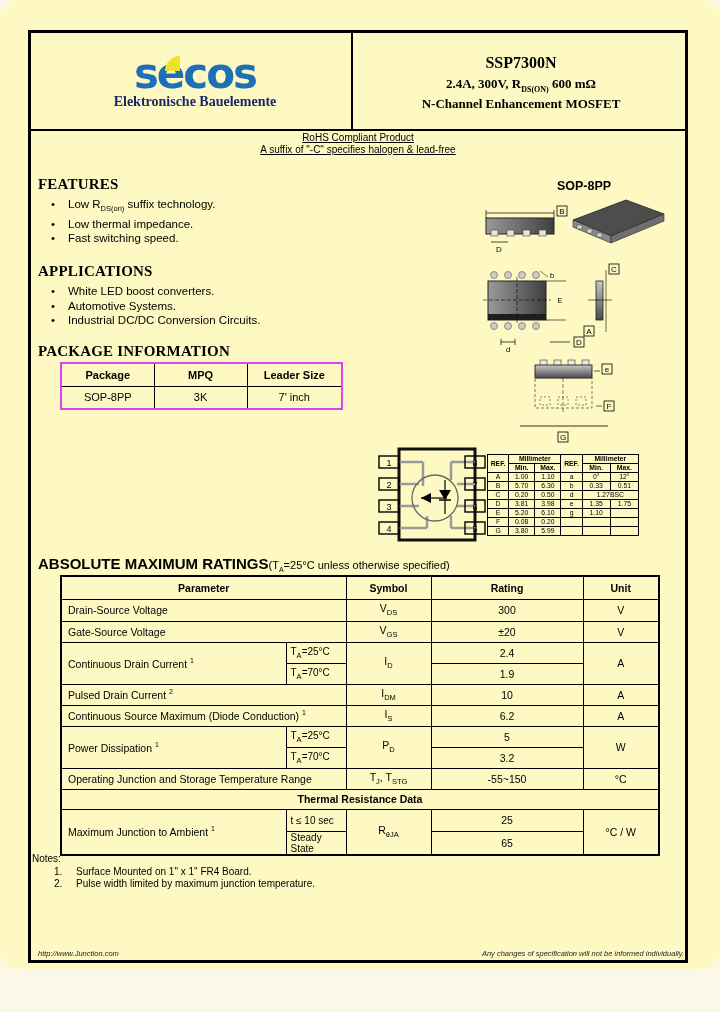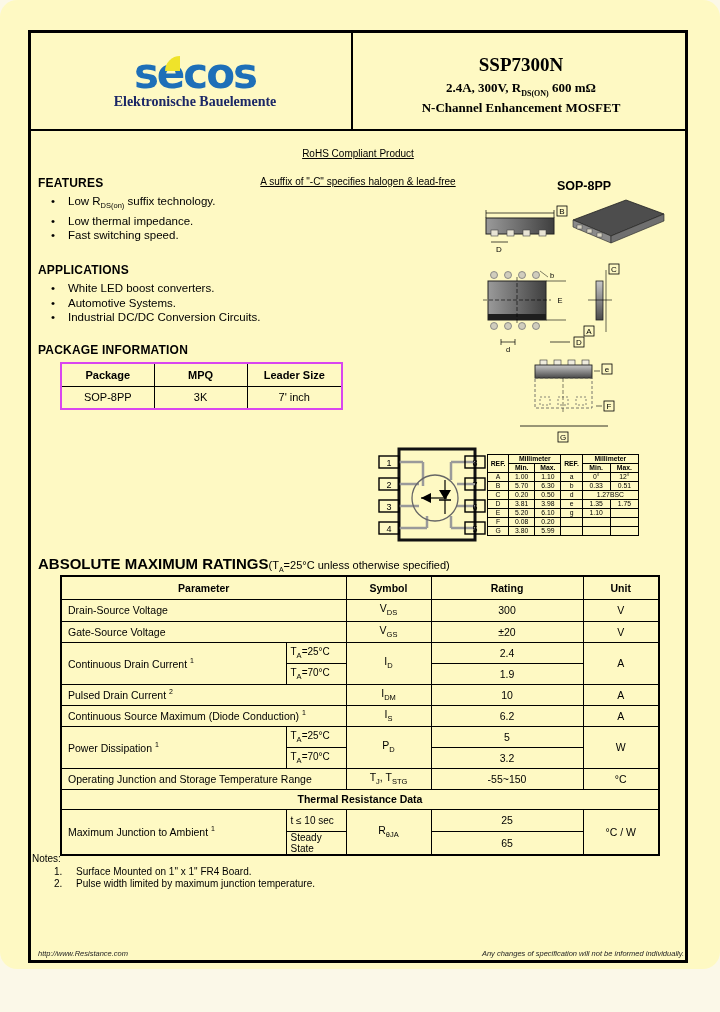--- a/index.html
+++ b/index.html
@@ -11,29 +11,29 @@
   .hdr-h { left:28px; top:129px; width:660px; height:2px; background:#000; }
 
   
   .logo-block { left:60px; top:52px; width:270px; text-align:center; }
   .logo-text { position:relative; display:inline-block; font-family:"DejaVu Sans",sans-serif; font-weight:bold; font-size:42px; line-height:44px; letter-spacing:-2px; color:#1E6FB8; }
   .logo-wedge { position:absolute; left:31px; top:4px; width:15px; height:15px; background:#EFE32A; border-top-left-radius:15px; }
   .logo-sub { font-family:"Liberation Serif", serif; font-weight:bold; font-size:14px; color:#1B2766; margin-top:-2px; }
 
   
   .title-block { left:360px; top:54px; width:322px; text-align:center; font-family:"Liberation Serif", serif; font-weight:bold; }
-  .part-number { font-size:19px; margin-bottom:4px; }
+  .part-number { font-size:16px; margin-bottom:4px; }
   .subtitle { font-size:13px; margin-bottom:2px; }
   .subtitle sub { font-size:8px; }
   .subtitle2 { font-size:13px; }
 
   .rohs { left:28px; top:132px; width:660px; text-align:center; font-size:10px; line-height:12px; }
-  .rohs div { text-decoration:underline;margin-top:16px; }
-
-  .sec-title { font-size:12px; font-weight:bold; letter-spacing:0.2px; }
+  .rohs div { text-decoration:underline; }
+
+  .sec-title { font-size:15px; font-weight:bold; letter-spacing:0.2px;font-family:Liberation Serif, serif; }
   .bullets { margin-top:4px; }
   .bullet { display:flex; font-size:11.5px; line-height:14.5px; }
   .bullet .dot { width:30px; text-align:center; }
   .bullet .dot::before { content:"\2022"; }
   sub { font-size:7.5px; }
   sup.note { font-size:7px; vertical-align:super; }
 
   table { border-collapse:collapse; table-layout:fixed; }
   td { border:1px solid #000; font-size:10.5px; overflow:hidden; }
   .c { text-align:center; vertical-align:middle; }
@@ -465,19 +465,19 @@
     <div class="note-item">
       <span class="num">1.</span>
       <span>Surface Mounted on 1" x 1" FR4 Board.</span>
     </div>
     <div class="note-item">
       <span class="num">2.</span>
       <span>Pulse width limited by maximum junction temperature.</span>
     </div>
   </div>
 
-  <div class="abs footer-url">http://www.Resistance.com</div>
+  <div class="abs footer-url">http://www.Junction.com</div>
   <div class="abs footer-note">Any changes of specification will not be informed individually.</div>
   <div class="abs bottom-date">07-Apr-2011 Rev. A</div>
   <div class="abs bottom-page">Page 1 of 4</div>
   <div class="abs bottom-rule"></div>
 
 </div>
 
 </body></html>

